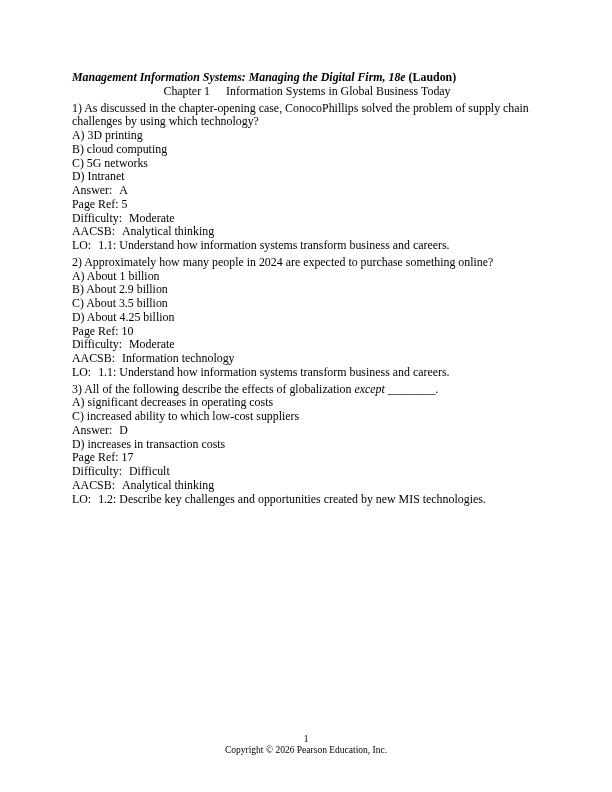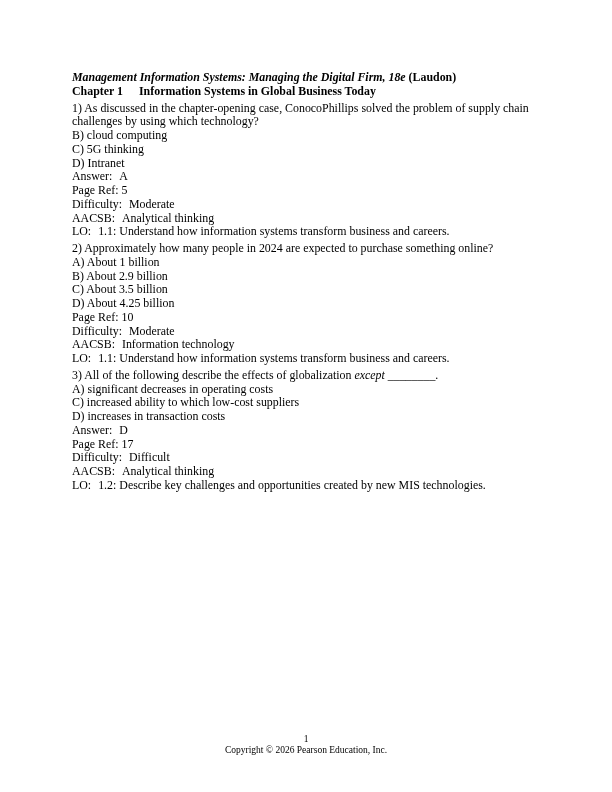--- a/index.html
+++ b/index.html
@@ -6,42 +6,43 @@
     body {
       width: 612px; height: 792px; position: relative; overflow: hidden;
       font-family: "Liberation Serif", "DejaVu Serif", serif;
       color: #000000; font-size: 11.9px;
     }
     .page { position: absolute; left: 0; top: 0; width: 602px; height: 792px; background: #ffffff; }
     .content { position: absolute; left: 72px; top: 71px; width: 470px; }
     .line { line-height: 13.75px; white-space: pre-wrap; }
     .italic { font-style: italic; }
     .header-title { font-weight: bold; }
-    .chapter-line { font-weight: bold; }
+    .chapter-line { font-weight: normal; text-align: center; }
     .chapter-line .gap { display: inline-block; width: 16px; }
     .question { margin-top: 3px; }
     .meta-label .gap { display: inline-block; width: 7px; }
     .footer { position: absolute; left: 0; width: 612px; text-align: center; font-size: 9.5px; }
     .page-number { top: 734px; }
     .copyright { top: 745px; text-align: center; }
   </style>
 </head>
 <body>
 
 <div class="page">
   <div class="content">
 
     <div class="line header-title"><span class="italic">Management Information Systems: Managing the Digital Firm, 18e</span><span> (Laudon)</span></div>
     <div class="line chapter-line"><span>Chapter 1</span><span class="gap"></span><span>Information Systems in Global Business Today</span></div>
 
     <div class="question">
       <div class="line">1) As discussed in the chapter-opening case, ConocoPhillips solved the problem of supply chain</div>
       <div class="line">challenges by using which technology?</div>
+      <div class="line">A) 3D printing</div>
       <div class="line">B) cloud computing</div>
-      <div class="line">C) 5G thinking</div>
+      <div class="line">C) 5G networks</div>
       <div class="line">D) Intranet</div>
       <div class="line meta-label"><span>Answer:</span><span class="gap"></span><span>A</span></div>
       <div class="line">Page Ref: 5</div>
       <div class="line meta-label"><span>Difficulty:</span><span class="gap"></span><span>Moderate</span></div>
       <div class="line meta-label"><span>AACSB:</span><span class="gap"></span><span>Analytical thinking</span></div>
       <div class="line meta-label"><span>LO:</span><span class="gap"></span><span>1.1: Understand how information systems transform business and careers.</span></div>
     </div>
 
     <div class="question">
       <div class="line">2) Approximately how many people in 2024 are expected to purchase something online?</div>
@@ -52,22 +53,22 @@
       <div class="line">Page Ref: 10</div>
       <div class="line meta-label"><span>Difficulty:</span><span class="gap"></span><span>Moderate</span></div>
       <div class="line meta-label"><span>AACSB:</span><span class="gap"></span><span>Information technology</span></div>
       <div class="line meta-label"><span>LO:</span><span class="gap"></span><span>1.1: Understand how information systems transform business and careers.</span></div>
     </div>
 
     <div class="question">
       <div class="line"><span>3) All of the following describe the effects of globalization </span><span class="italic">except</span><span> ________.</span></div>
       <div class="line">A) significant decreases in operating costs</div>
       <div class="line">C) increased ability to which low-cost suppliers</div>
+      <div class="line meta-label"><span>Answer:</span><span class="gap"></span><span>D</span></div>
       <div class="line">D) increases in transaction costs</div>
-      <div class="line meta-label"><span>Answer:</span><span class="gap"></span><span>D</span></div>
       <div class="line">Page Ref: 17</div>
       <div class="line meta-label"><span>Difficulty:</span><span class="gap"></span><span>Difficult</span></div>
       <div class="line meta-label"><span>AACSB:</span><span class="gap"></span><span>Analytical thinking</span></div>
       <div class="line meta-label"><span>LO:</span><span class="gap"></span><span>1.2: Describe key challenges and opportunities created by new MIS technologies.</span></div>
     </div>
   </div>
 
   <div class="footer page-number">1</div>
   <div class="footer copyright">Copyright © 2026 Pearson Education, Inc.</div>
 </div>

